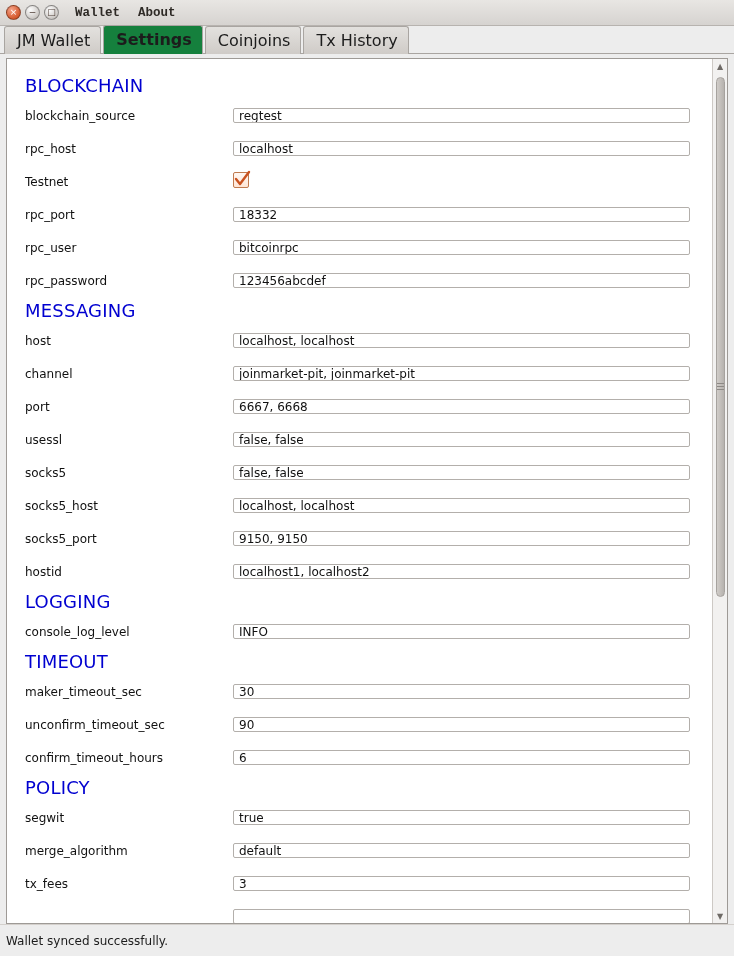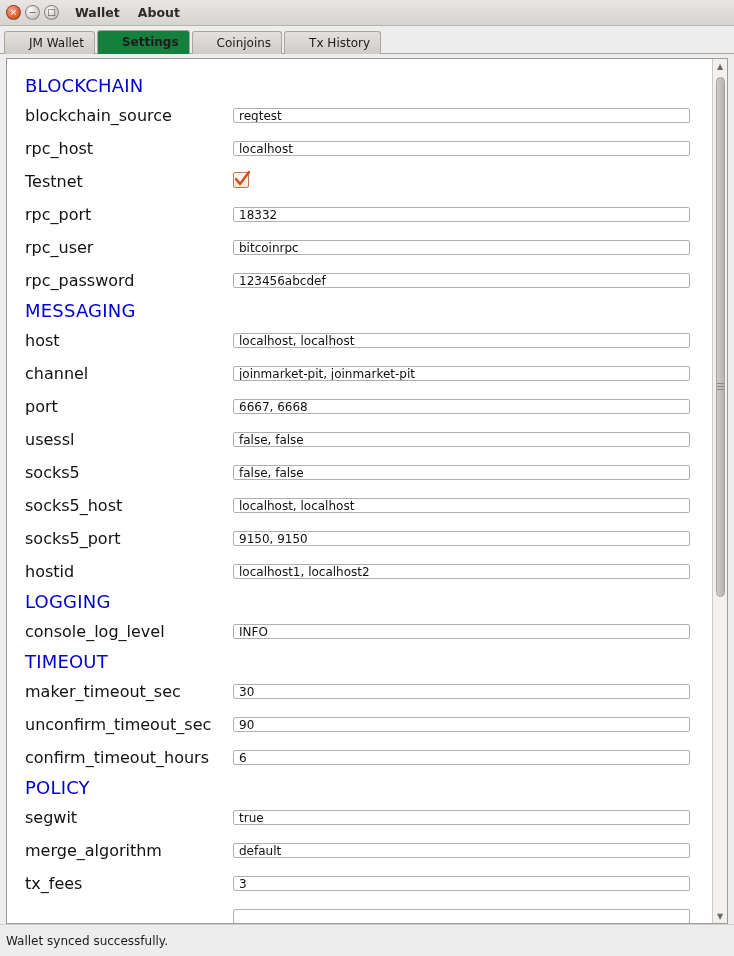--- a/index.html
+++ b/index.html
@@ -57,20 +57,21 @@
     background: radial-gradient(circle at 35% 30%, #fdfdfd, #c9c5c1 75%);
   }
   .wbtn.max {
     background: radial-gradient(circle at 35% 30%, #fdfdfd, #c9c5c1 75%);
   }
   .menu {
     display: flex;
     align-items: center;
     margin-left: 14px;
     gap: 14px;
+    font-family: Liberation Mono, monospace;
   }
   .menu-item {
     font-size: 12.5px;
     color: #2e2a26;
     font-weight: bold;
     padding: 1px 2px;
   }
   
   .tabbar {
     height: 28px;
@@ -78,23 +79,23 @@
     display: flex;
     align-items: flex-end;
     padding-left: 4px;
     box-sizing: border-box;
     border-bottom: 1px solid #a9a5a1;
   }
   .tab {
     border: 1px solid #a9a5a1;
     border-bottom: none;
     border-radius: 3px 3px 0 0;
-    padding: 4px 10px 4px 24px;
+    padding: 4px 10px 4px 12px;
     margin-right: 2px;
-    font-size: 12px;
+    font-size: 16px;
     color: #1c1c1c;
     background: linear-gradient(to bottom, #e3e1de, #cfcbc7);
     position: relative;
     top: 1px;
   }
   .tab.active {
     background: #15803d;
     font-weight: bold;
     padding-bottom: 5px;
   }
@@ -131,21 +132,21 @@
     display: flex;
     align-items: center;
     height: 27px;
     margin-bottom: 6px;
   }
   .row .label {
     width: 216px;
     padding-left: 8px;
     box-sizing: border-box;
     color: #111;
-    font-size: 16px;
+    font-size: 12px;
   }
   .row .field {
     flex: 1;
     margin-right: 14px;
   }
   input.txt {
     width: 100%;
     height: 15px;
     box-sizing: border-box;
     border: 1px solid #b3afab;

